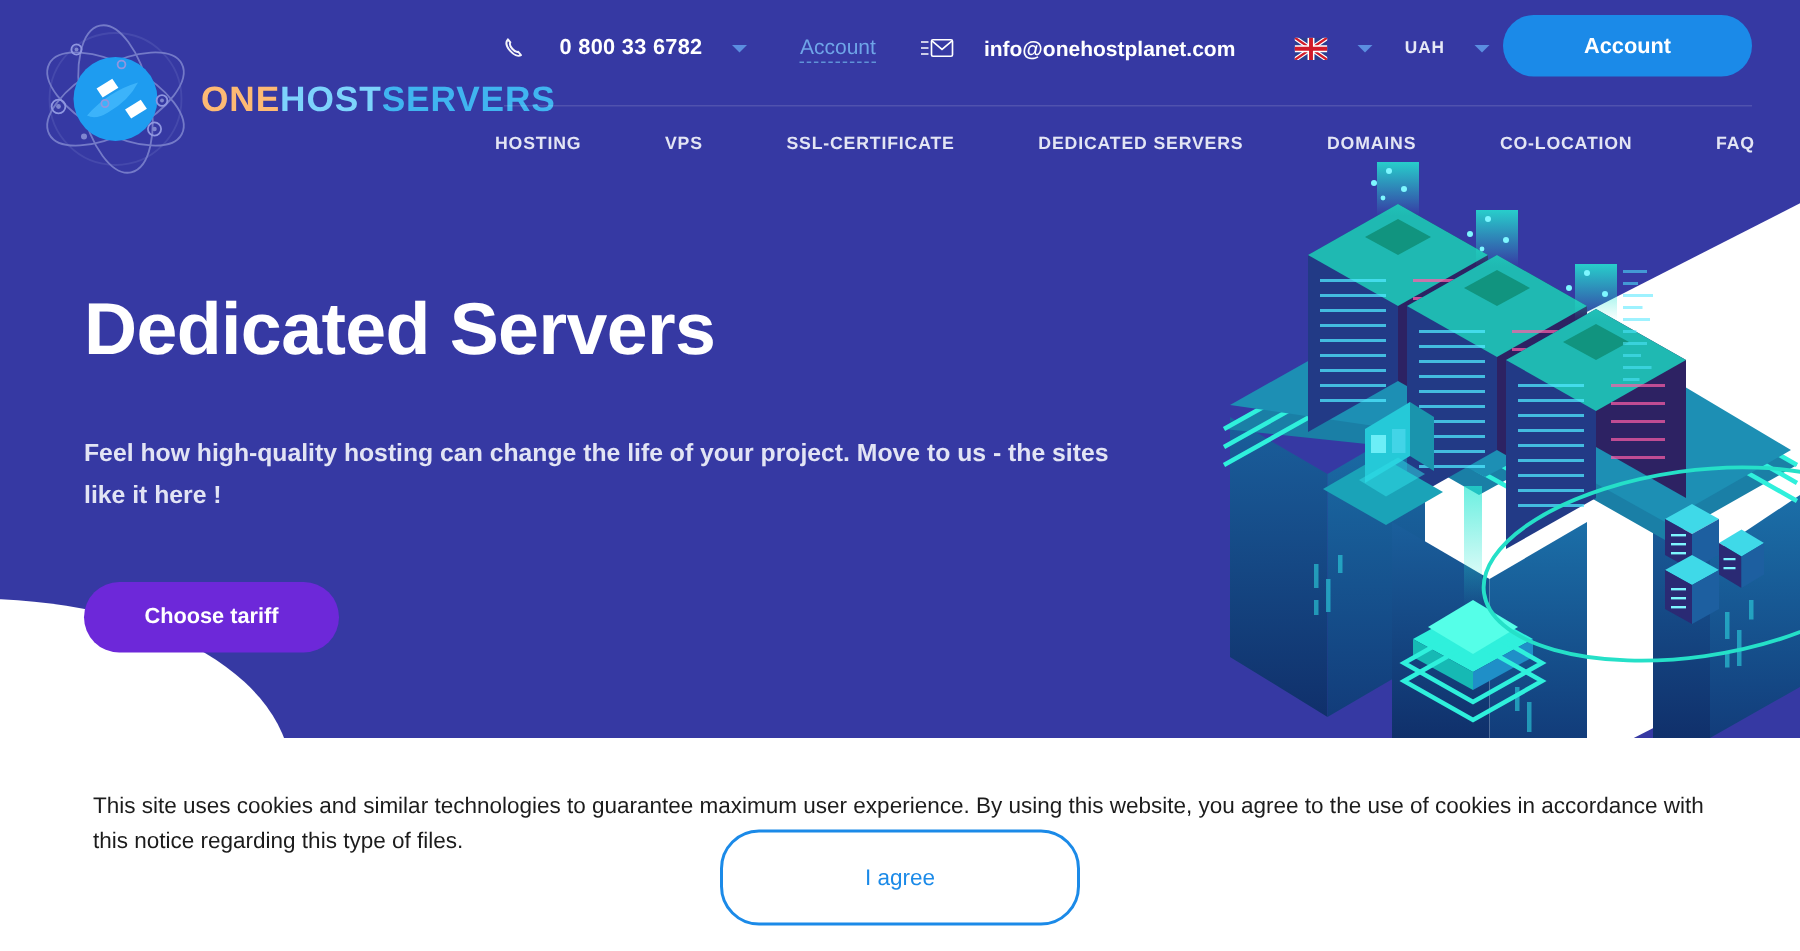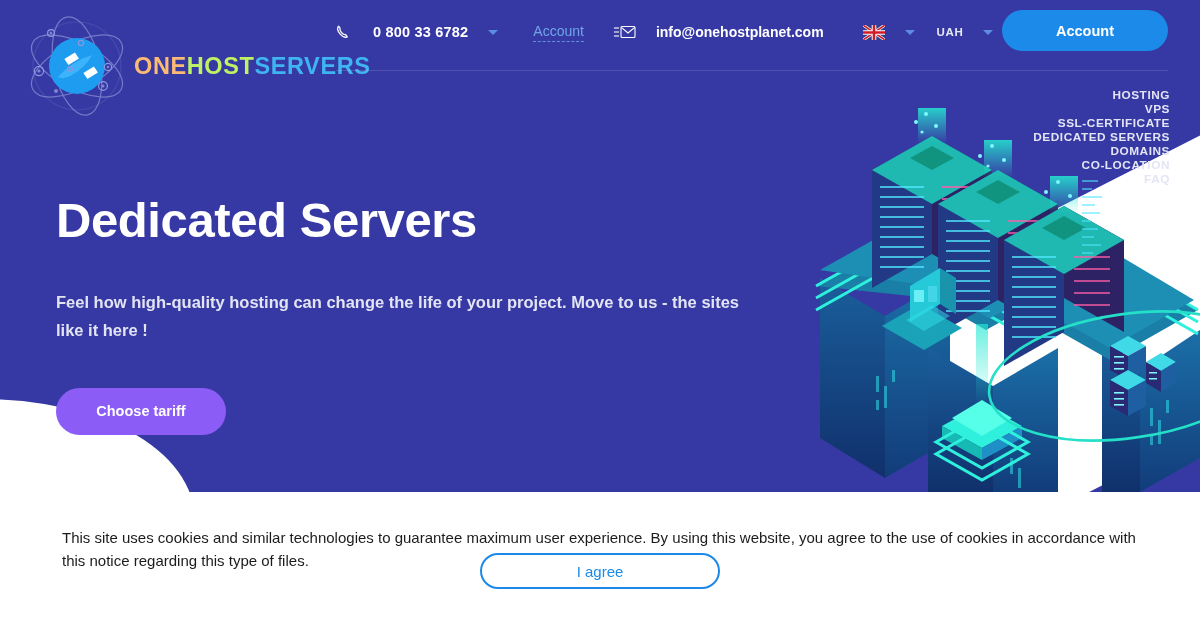--- a/index.html
+++ b/index.html
@@ -43,21 +43,21 @@
   .logo-wrap {
     position:absolute; left:18px; top:6px; width:300px; height:120px;
     display:flex; align-items:center; gap:4px;
   }
   .logo-globe { width:118px; height:118px; position:relative; flex:0 0 auto; }
   .logo-text {
     font-size:23.5px; font-weight:bold; letter-spacing:.6px;
     white-space:nowrap; margin-left:-6px;
   }
   .lt-one    { color:#fdba74; }
-  .lt-host   { color:#bef264;margin-top:25px; }
+  .lt-host   { color:#7dd3fc;margin-top:25px; }
   .lt-planet { color:#40b4f0; }
 
   .contacts {
     position:absolute; left:336px; top:18px; height:28px;
     display:flex; align-items:center; gap:12px;
     font-size:14.5px; color:#ffffff;
   }
   .phone-ico { width:18px; height:18px; margin-right:7px; opacity:.95; }
   .phone-num { font-weight:bold; font-size:14.5px; letter-spacing:.2px; }
   .caret {
@@ -87,63 +87,62 @@
     display:flex; align-items:center; justify-content:center;
   }
 
   
   .nav-divider {
     position:absolute; left:336px; top:70px; width:832px; height:1px;
     background:rgba(255,255,255,.13); z-index:6;
   }
   .nav {
     position:absolute; left:330px; top:88px; width:840px; height:26px;
-    display:flex; align-items:flex-end; justify-content:space-between;
+    display:flex; align-items:flex-start; justify-content:space-between;
     z-index:6;
-    flex-direction:column;
   }
   .nav a {
     color:#e3e5f4; font-size:11.8px; font-weight:bold;
     letter-spacing:.55px; text-decoration:none; white-space:nowrap;
     cursor:pointer;
   }
 
   
   .hero-copy { position:absolute; left:56px; top:196px; width:760px; z-index:5; }
   .h1 { color:#fff; line-height:1.0; }
   .h1-bold  { display:block; font-size:49px; font-weight:bold; letter-spacing:-.4px; }
   .h1-light { display:block; font-size:46px; font-weight:normal; margin-top:12px; letter-spacing:-.2px;}
   .sub {
     margin-top:43px; color:#e2e4f4; font-size:16.5px; line-height:1.72;
     max-width:710px; font-weight:bold;
   }
   .tariff-btn {
     margin-top:43px; width:170px; height:47px; border-radius:24px;
-    background:#8b5cf6; color:#fff; border:none;
+    background:#6d28d9; color:#fff; border:none;
     font-family:"Liberation Sans", sans-serif;
     font-size:14.5px; font-weight:bold; cursor:pointer;
     display:flex; align-items:center; justify-content:center;
     position:relative; z-index:5;
   }
 
   
   .illus { position:absolute; right:0px; top:108px; width:390px; height:384px; z-index:3; }
 
   
   .cookie {
     position:absolute; left:0; top:508px; width:1200px; height:140px;
     background:#ffffff; z-index:10;
   }
   .cookie-text {
     position:absolute; left:62px; top:19px; width:1078px;
     font-size:15px; line-height:1.52; color:#1c1c1c;
   }
   .agree-btn {
     position:absolute; left:480px; top:553px;
-    width:240px; height:36px; border-radius:26px;
+    width:240px; height:64px; border-radius:26px;
     background:#fff; border:2px solid #1b8ae8; color:#1b8ae8;
     font-family:"Liberation Sans", sans-serif;
     font-size:15px; cursor:pointer; z-index:11;
     display:flex; align-items:center; justify-content:center;
   }
 </style>
 </head>
 <body>
 
 <div id="page">

